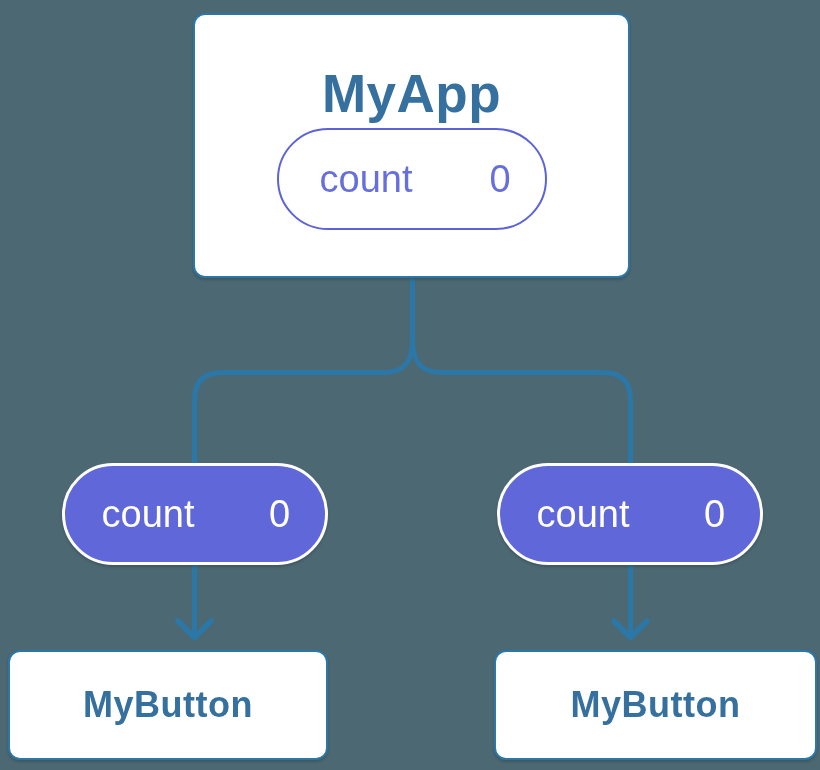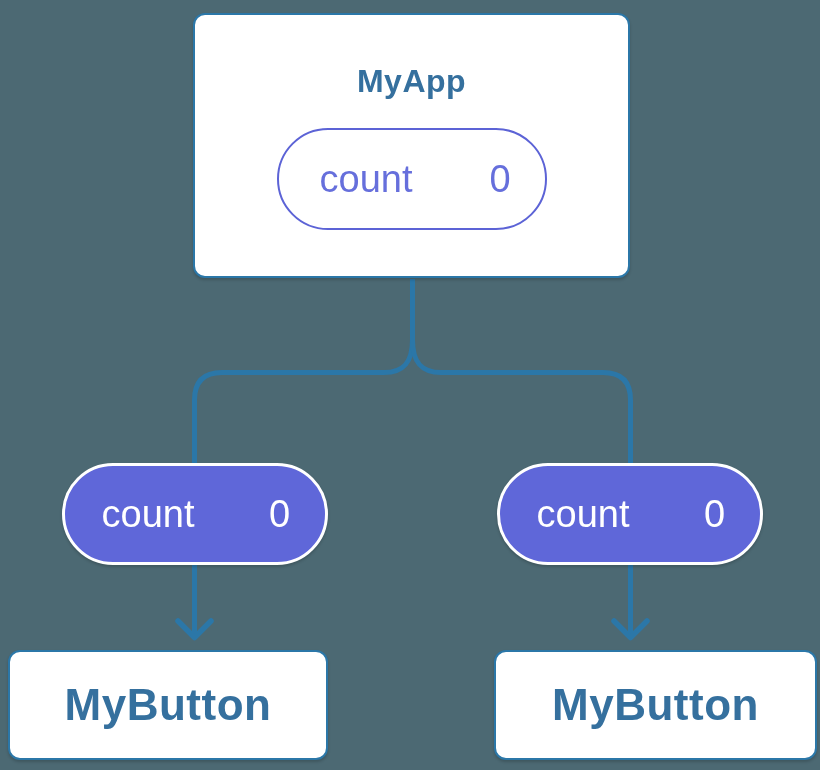--- a/index.html
+++ b/index.html
@@ -29,21 +29,21 @@
     box-shadow: 0 2px 3px rgba(0,0,0,0.18);
     z-index: 2;
   }
   .card-root {
     left: 193px; top: 13px;
     width: 437px; height: 265px;
   }
   .card-title {
     text-align: center;
     margin-top: 48px;
-    font-size: 32px;
+    font-size: 53px;
     font-weight: 600;
     color: #35709E;
     letter-spacing: 0.5px;
   }
   .pill {
     position: absolute;
     height: 102px;
     border-radius: 51px;
     box-sizing: border-box;
     display: flex;
@@ -82,21 +82,21 @@
     align-items: center;
     justify-content: center;
     font-size: 38px;
     font-weight: 400;
   }
   .pill-value { flex: 1; }
   .card-button {
     display: flex;
     align-items: center;
     justify-content: center;
-    font-size: 44px;
+    font-size: 36px;
     font-weight: 600;
     color: #35709E;
     letter-spacing: 0.5px;
   }
   .card-button-left  { left: 8px;   top: 650px; width: 320px; height: 110px; }
   .card-button-right { left: 494px; top: 650px; width: 323px; height: 110px; }
 </style>
 </head>
 <body>
 

